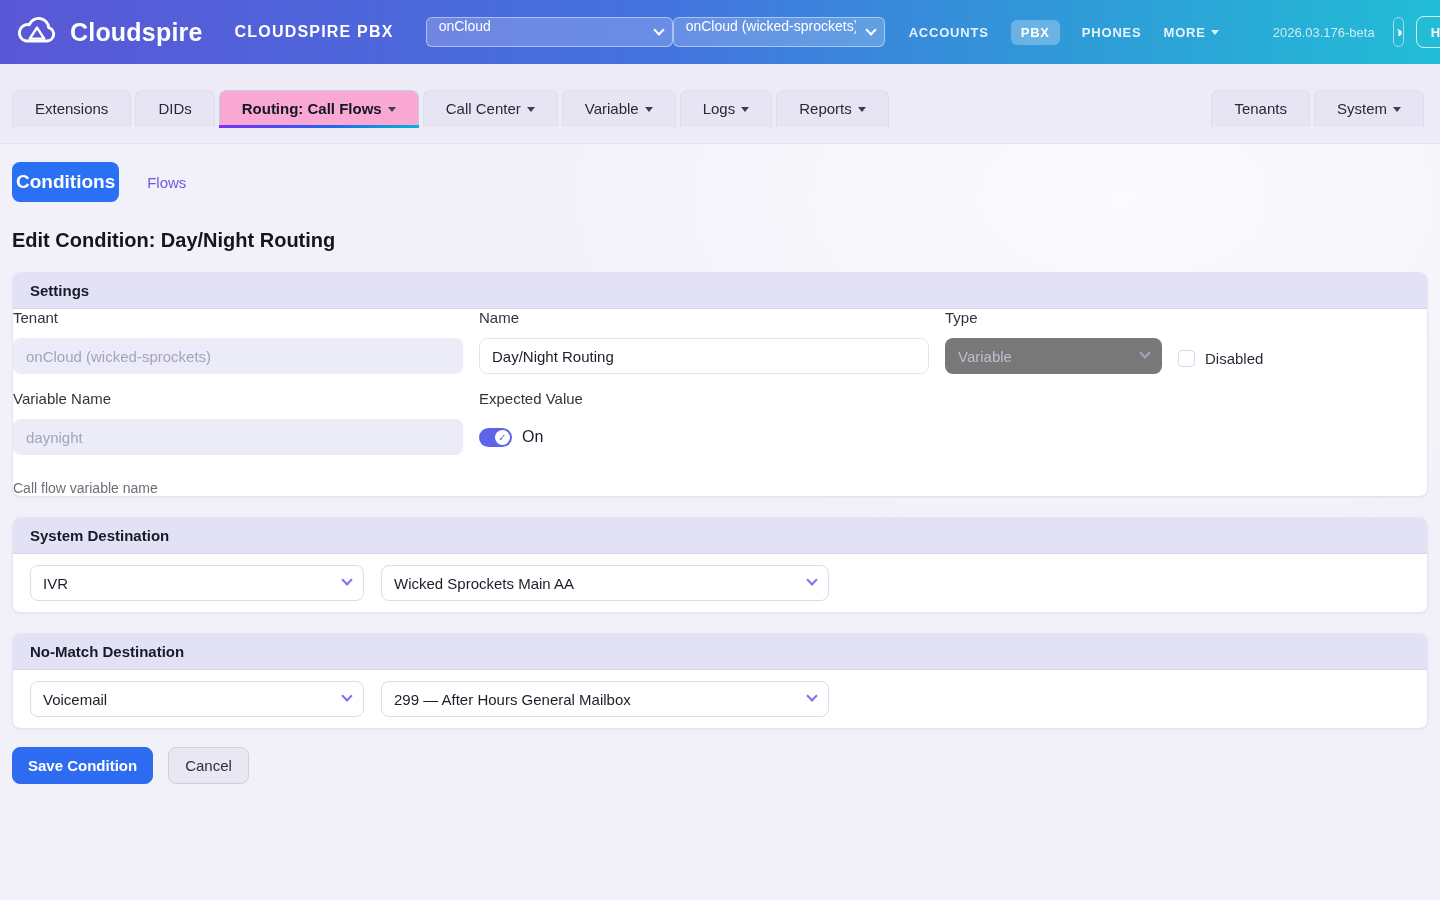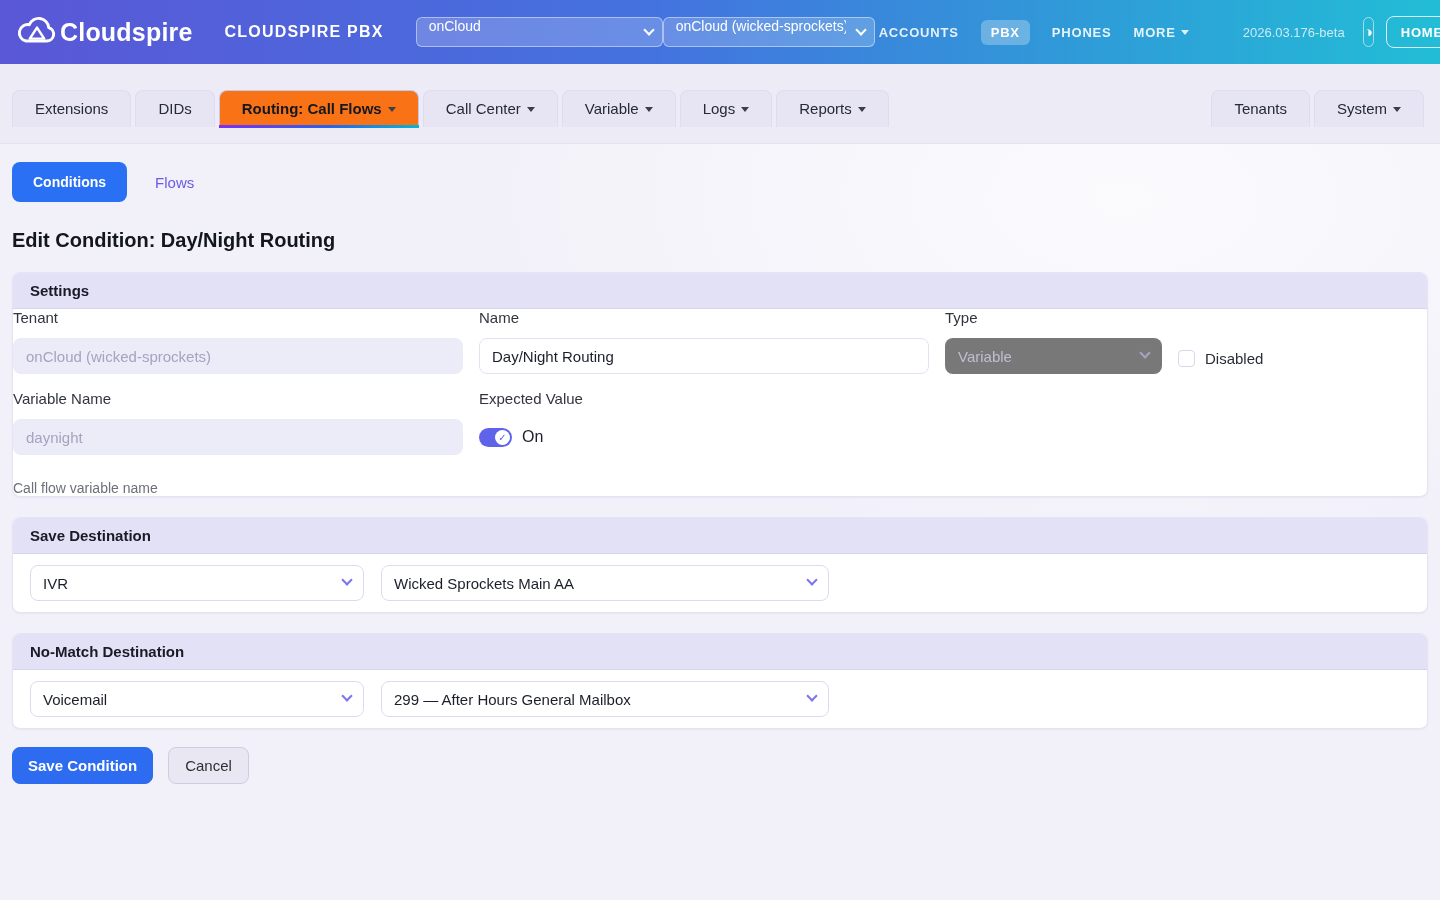--- a/index.html
+++ b/index.html
@@ -12,21 +12,21 @@
   }
 
   
   .navbar {
     height: 64px;
     background: linear-gradient(90deg, #5a57d6 0%, #4472df 45%, #2f9bd8 75%, #22bdd6 100%);
     display: flex; align-items: center;
     padding: 0 14px;
     color: #fff;
   }
-  .brand { display: flex; align-items: center; }
+  .brand { display: flex; align-items: center; gap: 10px; }
   .brand-name { font-size: 25px; font-weight: 600; letter-spacing: 0.2px; }
   .nav-divider { width: 1px; height: 30px; background: rgba(255,255,255,0.35); margin: 0 16px; }
   .app-title { font-size: 16px; font-weight: 700; letter-spacing: 1.2px; white-space: nowrap; }
   .nav-select-wrap { position: relative; }
   .nav-select {
     appearance: none; -webkit-appearance: none;
     background: rgba(255,255,255,0.20);
     border: 1px solid rgba(255,255,255,0.45);
     border-radius: 6px;
     color: #fff; font-size: 14px; font-family: inherit;
@@ -34,21 +34,21 @@
     outline: none;
   }
   .nav-select-wrap .chev {
     position: absolute; right: 10px; top: 50%;
     width: 8px; height: 8px; margin-top: -6px;
     border-right: 2px solid #fff; border-bottom: 2px solid #fff;
     transform: rotate(45deg); pointer-events: none;
   }
   .sel-domain .nav-select { width: 247px; }
   .sel-tenant .nav-select { width: 212px; }
-  .nav-links { display: flex; align-items: center; gap: 22px; margin-left: 4px; }
+  .nav-links { display: flex; align-items: center; gap: 22px; margin-left: 24px; }
   .nav-link {
     font-size: 13px; font-weight: 600; letter-spacing: 0.8px;
     color: rgba(255,255,255,0.88); cursor: pointer; white-space: nowrap;
   }
   .nav-link.badge {
     background: rgba(255,255,255,0.28);
     padding: 5px 10px; border-radius: 6px; color: #fff;
   }
   .caret-dn {
     display: inline-block; width: 0; height: 0; margin-left: 5px; vertical-align: 2px;
@@ -84,37 +84,37 @@
     padding: 0 22px; height: 37px; line-height: 36px;
     font-size: 15px; color: #262a36; cursor: pointer; white-space: nowrap;
     margin-right: 4px; position: relative;
   }
   .tab .tab-caret {
     display: inline-block; width: 0; height: 0; margin-left: 6px; vertical-align: 2px;
     border-left: 4px solid transparent; border-right: 4px solid transparent;
     border-top: 5px solid #3a3f4d;
   }
   .tab.active {
-    background: #f97316; font-weight: 700; color: #14171f;
+    background: #f9a8d4; font-weight: 700; color: #14171f;
     border-color: #c4c9ec;
   }
   .tab.active::after {
     content: ""; position: absolute; left: -1px; right: -1px; bottom: -1px; height: 3px;
     background: linear-gradient(90deg, #7b2ff7, #2563eb 55%, #06b6d4);
   }
   .tabbar .spacer { flex: 1; }
 
   
   .content { padding: 18px 12px 0 12px; }
 
   .pill-row { display: flex; align-items: center; gap: 28px; }
   .pill-btn {
     background: #2970f5; color: #fff; border: none; cursor: pointer;
-    font-size: 14px; font-weight: 600; font-family: inherit;
-    height: 40px; padding: 0 21px; border-radius: 8px;
+    font-size: 19px; font-weight: 600; font-family: inherit;
+    height: 40px; padding: 0 4px; border-radius: 8px;
   }
   .flows-link { color: #6a5be2; font-size: 15px; text-decoration: none; cursor: pointer; }
 
   .page-title { margin-top: 27px; font-size: 20px; font-weight: 700; color: #14161d; }
 
   .card {
     margin-top: 20px; background: #fff; border-radius: 8px;
     border: 1px solid #e6e4f4;
     box-shadow: 0 1px 2px rgba(20, 20, 60, 0.05);
     overflow: hidden;
@@ -295,21 +295,21 @@
               <span class="knob">✓</span>
             </div>
             <span class="toggle-label">On</span>
           </div>
         </div>
       </div>
     </div>
   </div>
 
   <div class="card">
-    <div class="card-header">Save Destination</div>
+    <div class="card-header">System Destination</div>
     <div class="card-body slim">
       <div class="dest-row">
         <div class="sel-wrap dest-type">
           <select class="card-select">
             <option>IVR</option>
           </select>
           <span class="chev"></span>
         </div>
         <div class="sel-wrap dest-target">
           <select class="card-select">

